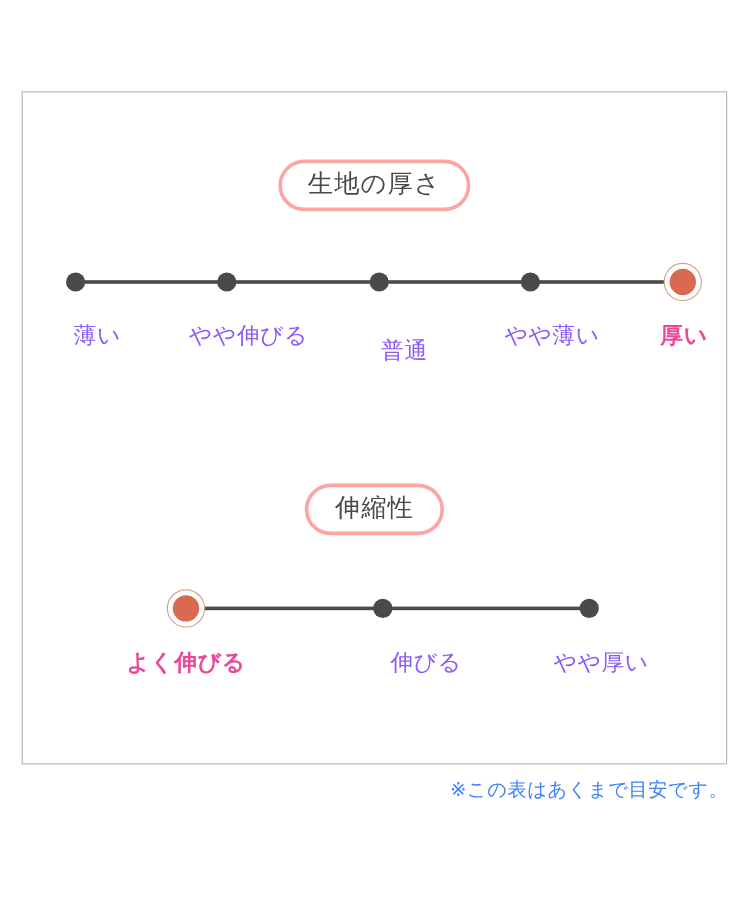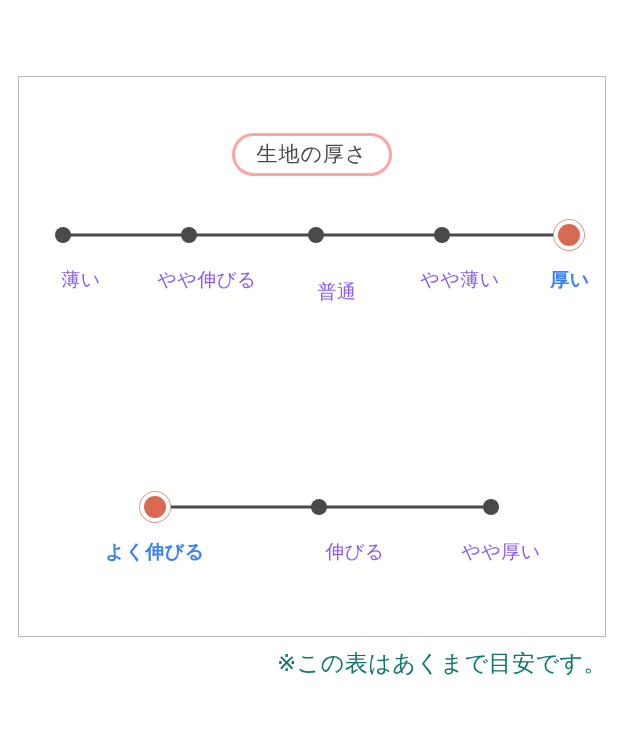--- a/index.html
+++ b/index.html
@@ -90,30 +90,30 @@
   .tick {
     position: absolute;
     transform: translateX(-50%);
     white-space: nowrap;
     font-size: 19px;
     color: #8b5cf6;
     letter-spacing: 0.5px;
   }
   .tick.selected {
     font-weight: bold;
-    color: #3b82f6;
+    color: #ec4899;
   }
 
   
   .footnote {
     position: absolute;
     right: 18px;
     top: 648px;
-    font-size: 23px;
-    color: #0f766e;
+    font-size: 16px;
+    color: #3b82f6;
     letter-spacing: 0.5px;
     white-space: nowrap;
   }
 </style>
 </head>
 <body>
 
 <div id="root">
 
   <div class="panel">
@@ -132,20 +132,23 @@
     </div>
 
     <div class="tick-labels" style="top:190px;">
       <span class="tick" style="left:62px;">薄い</span>
       <span class="tick" style="left:188px;">やや伸びる</span>
       <span class="tick" style="left:318px;margin-top:12px;">普通</span>
       <span class="tick" style="left:441px;">やや薄い</span>
       <span class="tick selected" style="left:551px;">厚い</span>
     </div>
 
+    <div class="pill-wrap" style="top:326px;">
+      <span class="pill">伸縮性</span>
+    </div>
 
     <div class="scale" style="left:136px; top:419px; width:380px;">
       <div class="track" style="left:0px; width:336px;"></div>
       <div class="dot active" style="left:0px;"></div>
       <div class="dot" style="left:164px;"></div>
       <div class="dot" style="left:336px;"></div>
     </div>
 
     <div class="tick-labels" style="top:462px;">
       <span class="tick selected" style="left:136px;">よく伸びる</span>

